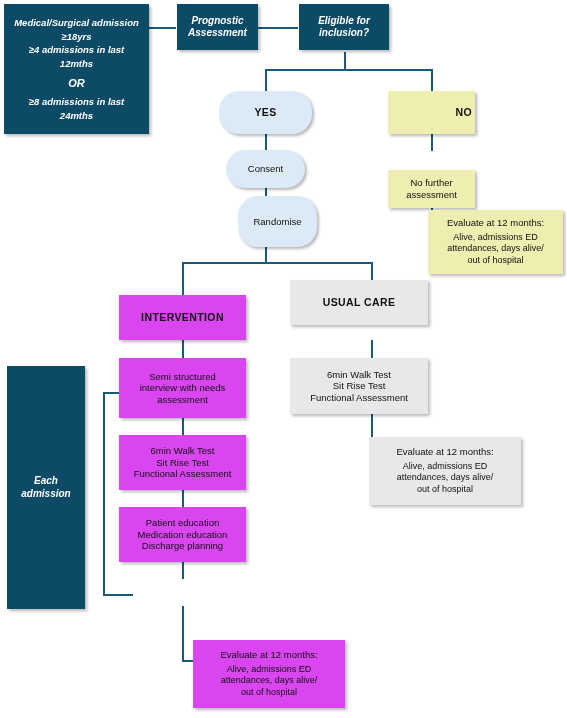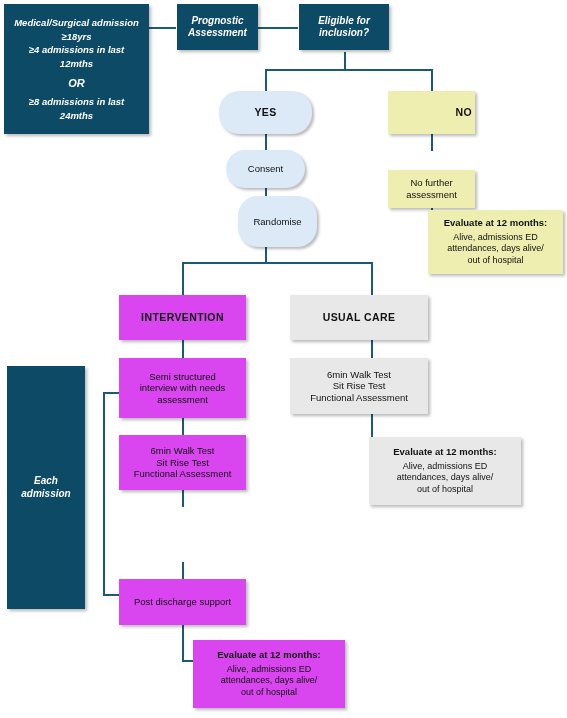--- a/index.html
+++ b/index.html
@@ -82,21 +82,21 @@
     background: #eeeeb0;
     color: #111111;
     font-size: 9.5px;
   }
   .yellow.hdr { font-weight: bold; font-size: 10.5px; letter-spacing: .4px; }
 
   
   .eval { font-size: 9px; line-height: 1.3; }
   .eval .etitle {
     display: block;
-    font-weight: bold;
+    font-weight: normal;
     font-size: 9.5px;
     margin-bottom: 2px;
   }
   .eval .ebody { display: block; }
 
   .navy.side {
     writing-mode: horizontal-tb;
   }
 </style>
 </head>
@@ -212,35 +212,39 @@
   </div>
 
   <div class="node midblue" style="left:119px; top:435px; width:127px; height:55px;">
     <div class="inner">
       <div>6min Walk Test</div>
       <div>Sit Rise Test</div>
       <div>Functional Assessment</div>
     </div>
   </div>
 
-
-  <div class="node midblue" style="left:119px; top:579px; width:127px; height:46px;">
-    <div class="inner">Post discharge support</div>
-  </div>
+  <div class="node midblue" style="left:119px; top:507px; width:127px; height:55px;">
+    <div class="inner">
+      <div>Patient education</div>
+      <div>Medication education</div>
+      <div>Discharge planning</div>
+    </div>
+  </div>
+
 
   <div class="node midblue eval" style="left:193px; top:640px; width:152px; height:68px;">
     <div class="inner">
       <span class="etitle">Evaluate at 12 months:</span>
       <span class="ebody">Alive, admissions ED</span>
       <span class="ebody">attendances, days alive/</span>
       <span class="ebody">out of hospital</span>
     </div>
   </div>
 
-  <div class="node grey hdr" style="left:290px; top:295px; width:138px; height:45px;">
+  <div class="node grey hdr" style="left:290px; top:280px; width:138px; height:45px;">
     <div class="inner">USUAL CARE</div>
   </div>
 
   <div class="node grey" style="left:290px; top:358px; width:138px; height:56px;">
     <div class="inner">
       <div>6min Walk Test</div>
       <div>Sit Rise Test</div>
       <div>Functional Assessment</div>
     </div>
   </div>

